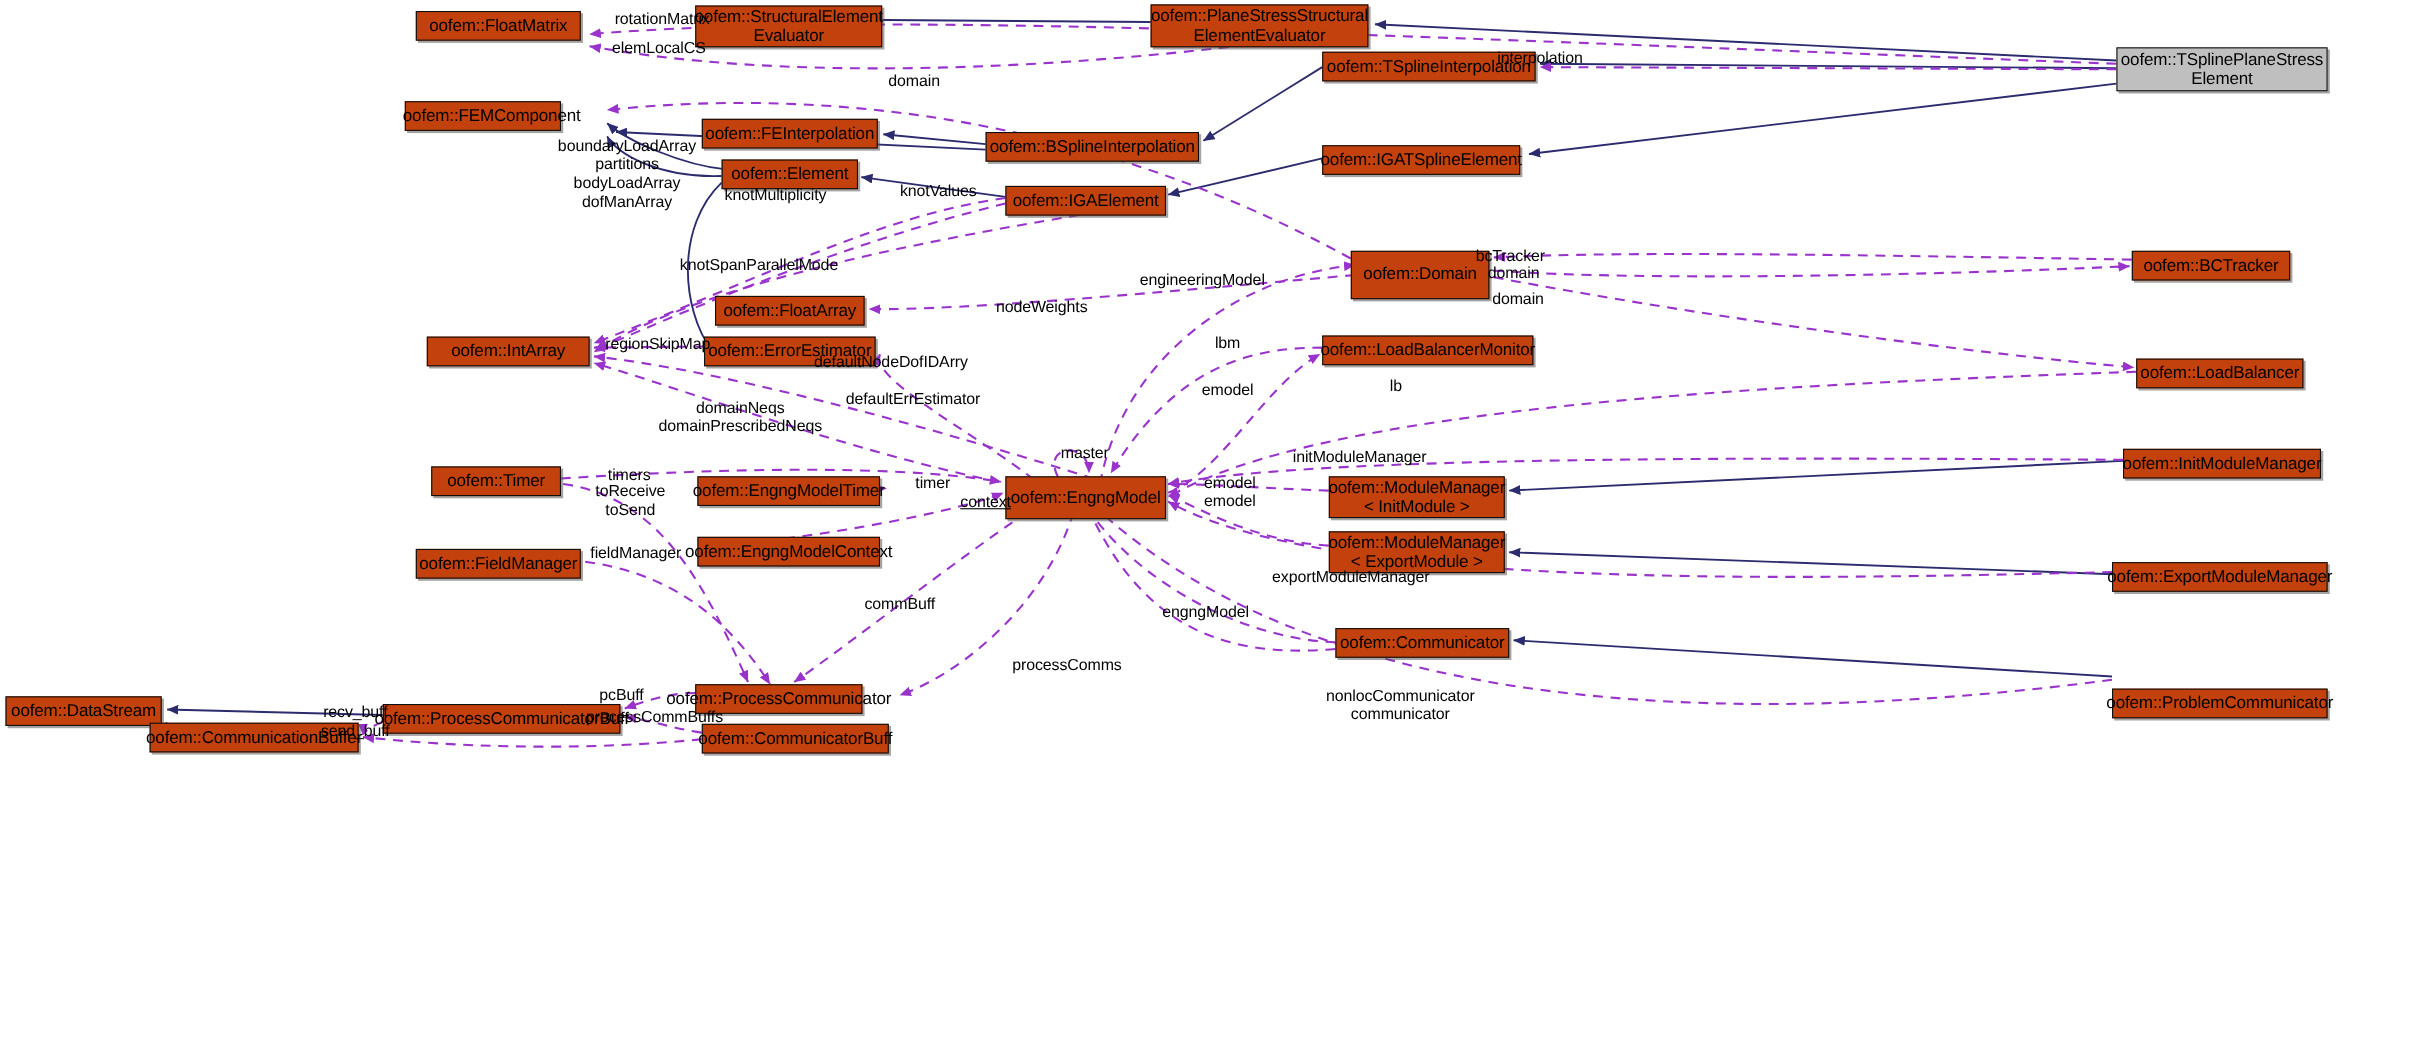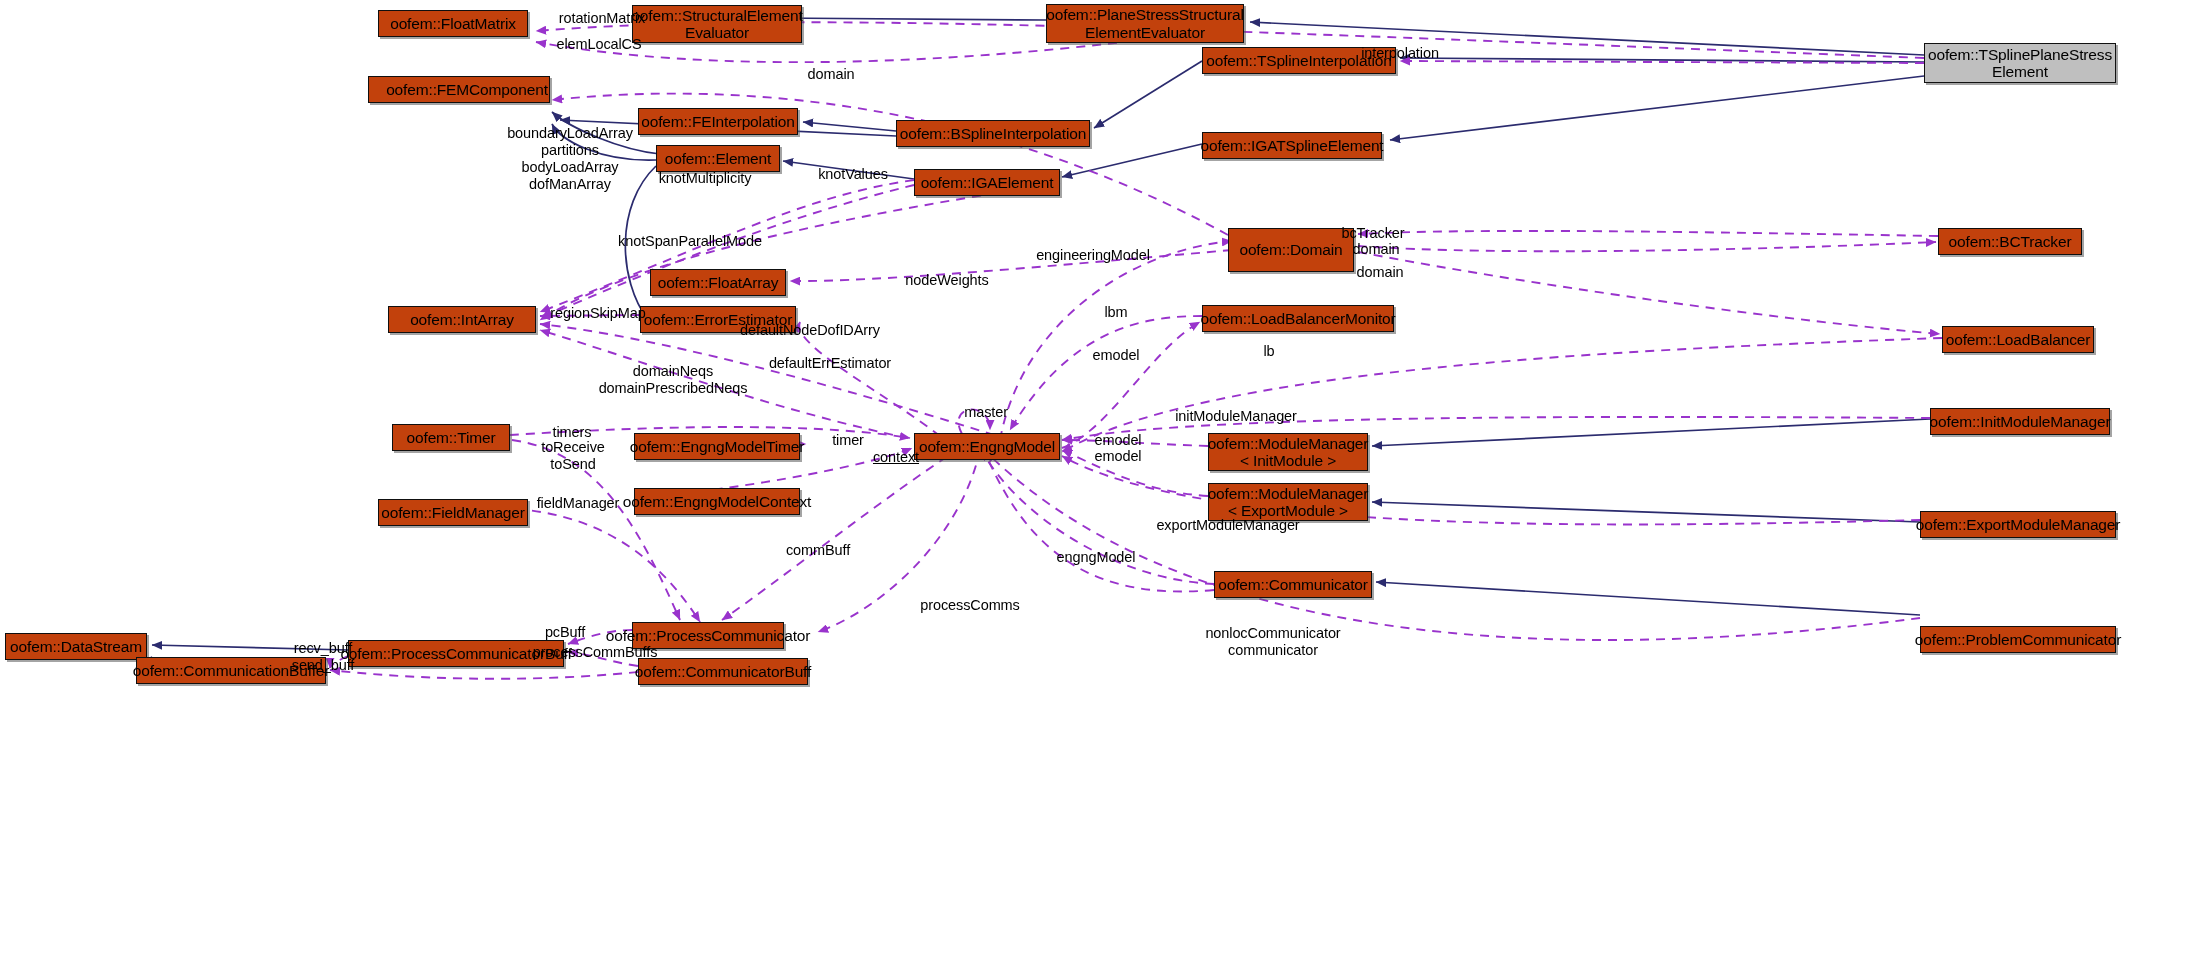--- a/index.html
+++ b/index.html
@@ -148,37 +148,37 @@
 
   <div id="nodes-layer">
       <div class="node" style="left: 378px; top: 10px; width: 150px; height: 27px;">oofem::FloatMatrix</div>
       <div class="node" style="left: 632px; top: 5px; width: 170px; height: 38px;">oofem::StructuralElement
 Evaluator</div>
       <div class="node" style="left: 1046px; top: 4px; width: 198px; height: 39px;">oofem::PlaneStressStructural
 ElementEvaluator</div>
       <div class="node hl" style="left: 1924px; top: 43px; width: 192px; height: 40px;">oofem::TSplinePlaneStress
 Element</div>
       <div class="node" style="left: 1202px; top: 47px; width: 194px; height: 27px;">oofem::TSplineInterpolation</div>
-      <div class="node" style="left: 368px; top: 76px; width: 182px; height: 27px; padding-left: 16px;">oofem::FEMComponent</div>
+      <div class="node" style="left: 368px; top: 92px; width: 142px; height: 27px; padding-left: 16px;">oofem::FEMComponent</div>
       <div class="node" style="left: 638px; top: 108px; width: 160px; height: 27px;">oofem::FEInterpolation</div>
       <div class="node" style="left: 896px; top: 120px; width: 194px; height: 27px;">oofem::BSplineInterpolation</div>
       <div class="node" style="left: 1202px; top: 132px; width: 180px; height: 27px;">oofem::IGATSplineElement</div>
       <div class="node" style="left: 656px; top: 145px; width: 124px; height: 27px;">oofem::Element</div>
       <div class="node" style="left: 914px; top: 169px; width: 146px; height: 27px;">oofem::IGAElement</div>
       <div class="node" style="left: 1228px; top: 228px; width: 126px; height: 44px;">oofem::Domain</div>
       <div class="node" style="left: 1938px; top: 228px; width: 144px; height: 27px;">oofem::BCTracker</div>
       <div class="node" style="left: 650px; top: 269px; width: 136px; height: 27px;">oofem::FloatArray</div>
       <div class="node" style="left: 388px; top: 306px; width: 148px; height: 27px;">oofem::IntArray</div>
       <div class="node" style="left: 640px; top: 306px; width: 156px; height: 27px;">oofem::ErrorEstimator</div>
       <div class="node" style="left: 1202px; top: 305px; width: 192px; height: 27px;">oofem::LoadBalancerMonitor</div>
       <div class="node" style="left: 1942px; top: 326px; width: 152px; height: 27px;">oofem::LoadBalancer</div>
       <div class="node" style="left: 1930px; top: 408px; width: 180px; height: 27px;">oofem::InitModuleManager</div>
       <div class="node" style="left: 392px; top: 424px; width: 118px; height: 27px;">oofem::Timer</div>
       <div class="node" style="left: 634px; top: 433px; width: 166px; height: 27px;">oofem::EngngModelTimer</div>
-      <div class="node" style="left: 914px; top: 433px; width: 146px; height: 27px; text-align: center;">oofem::EngngModel</div>
+      <div class="node" style="left: 914px; top: 433px; width: 146px; height: 39px; text-align: center;">oofem::EngngModel</div>
       <div class="node" style="left: 1208px; top: 433px; width: 160px; height: 38px;">oofem::ModuleManager
 &lt; InitModule &gt;</div>
       <div class="node" style="left: 1208px; top: 483px; width: 160px; height: 38px;">oofem::ModuleManager
 &lt; ExportModule &gt;</div>
       <div class="node" style="left: 378px; top: 499px; width: 150px; height: 27px;">oofem::FieldManager</div>
       <div class="node" style="left: 634px; top: 488px; width: 166px; height: 27px;">oofem::EngngModelContext</div>
       <div class="node" style="left: 1920px; top: 511px; width: 196px; height: 27px;">oofem::ExportModuleManager</div>
       <div class="node" style="left: 1214px; top: 571px; width: 158px; height: 27px;">oofem::Communicator</div>
       <div class="node" style="left: 1920px; top: 607px; width: 196px; height: 27px; margin-top: 19px;">oofem::ProblemCommunicator</div>
       <div class="node" style="left: 5px; top: 633px; width: 142px; height: 27px;">oofem::DataStream</div>

